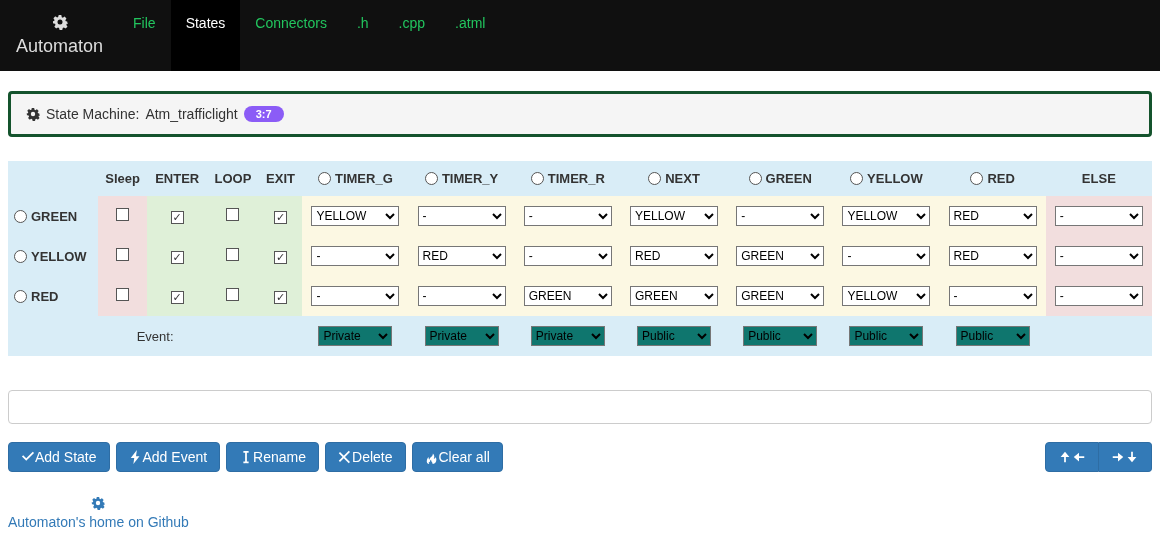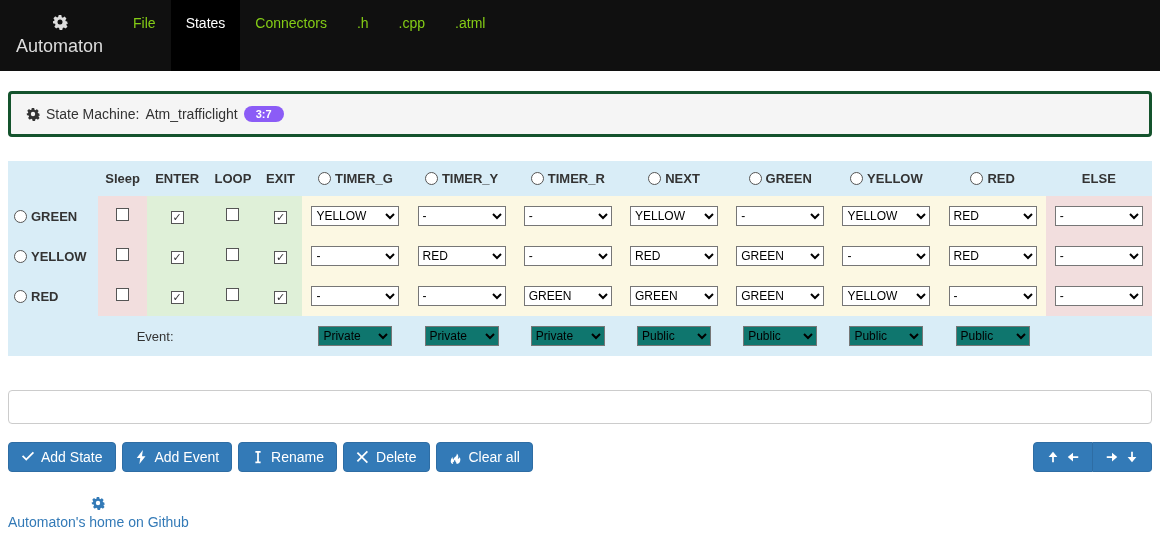--- a/index.html
+++ b/index.html
@@ -1,19 +1,19 @@
 <!DOCTYPE html>
 <html><head>
 <meta charset="utf-8">
 <style>
 * { box-sizing: border-box; }
 body { margin:0; font-family: "Helvetica Neue",Helvetica,Arial,sans-serif; font-size:14px; color:#333; background:#fff; }
 .navbar { background:#101010; min-height:50px; display:flex; align-items:stretch; padding:0 10px; }
 .navbar-brand { color:#ddd; font-size:18px; padding:14px 15px 14px 6px; display:flex; align-items:center; gap:6px;flex-direction:column; }
-.nav-item { color:#84cc16; padding:15px 15px; font-size:14px; cursor:pointer; }
+.nav-item { color:#22c55e; padding:15px 15px; font-size:14px; cursor:pointer; }
 .nav-item.active { color:#fff; background:#000; }
 .container { padding: 0 8px; margin-top:20px; }
 .panel-heading { border:3px solid #14532d; background:#f5f5f5; border-radius:4px; padding:12px 15px; color:#333; display:flex; align-items:center; gap:6px; }
 .badge { background:#8b5cf6; color:#fff; border-radius:10px; font-size:11px; padding:2px 12px; font-weight:bold; }
 .table-wrap { margin-top:24px; }
 table.state-table { border-collapse:collapse; width:100%; background:#d9edf7; }
 table.state-table th { font-weight:bold; padding:10px 6px; text-align:center; font-size:13px; }
 table.state-table td { padding:10px 6px; text-align:center; vertical-align:middle; font-size:13px; }
 .row-name { font-weight:bold; text-align:left; white-space:nowrap; }
 .col-sleep { background:#f2dede; }
@@ -23,21 +23,21 @@
 .th-event-wrap { display:flex; gap:4px; align-items:center; justify-content:center; }
 .radio-ctrl { width:13px; height:13px; border:1px solid #555; border-radius:50%; background:#fff; display:inline-block; }
 .check-ctrl { width:13px; height:13px; border:1px solid #555; background:#fff; display:inline-flex; align-items:center; justify-content:center; font-size:11px; line-height:1; }
 select.cell-sel { width:88px; font-size:12px; background:#fff; border:1px solid #767676; height:20px; }
 select.vis-sel  { width:74px; font-size:12px; background:#0f766e; border:1px solid #767676; height:20px; }
 .event-row td { font-weight:normal; text-align:right; }
 .event-row td.evcell { text-align:center; font-weight:normal;}
 .input-box { margin-top:34px; }
 .input-box input { width:100%; height:34px; border:1px solid #ccc; border-radius:4px; padding:6px 10px; font-size:14px; }
 .btn-row { margin-top:18px; display:flex; gap:6px; }
-.btn { background:#337ab7; color:#fff; border:1px solid #2e6da4; border-radius:4px; padding:6px 12px; font-size:14px; display:inline-flex; align-items:center; gap:6px; cursor:pointer; }
+.btn { background:#337ab7; color:#fff; border:1px solid #2e6da4; border-radius:4px; padding:6px 12px; font-size:14px; display:inline-flex; align-items:center; cursor:pointer; }
 .btn-group-right { margin-left:auto; display:flex; }
 .btn-group-right .btn:first-child{ border-top-right-radius:0;border-bottom-right-radius:0;}
 .btn-group-right .btn:last-child{ border-top-left-radius:0;border-bottom-left-radius:0; border-left:0;}
 .footer-link { margin-top:24px; }
 .footer-link a { color:#337ab7; text-decoration:none; font-size:14px; display:inline-flex; align-items:center; gap:4px;flex-direction:column;}
 svg.ico { width:14px; height:14px; fill:currentColor; }
 svg.ico-lg { width:16px; height:16px; fill:currentColor; }
 </style>
 </head>
 <body>

